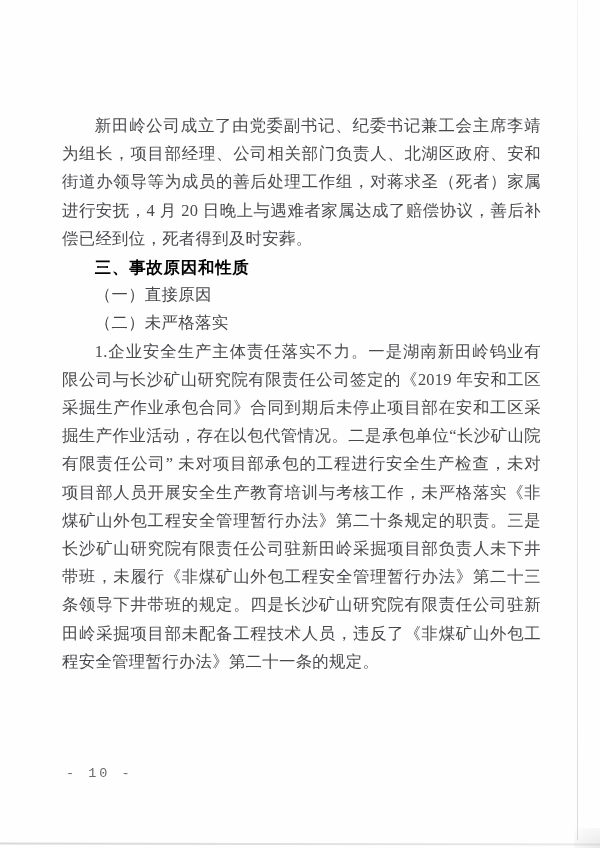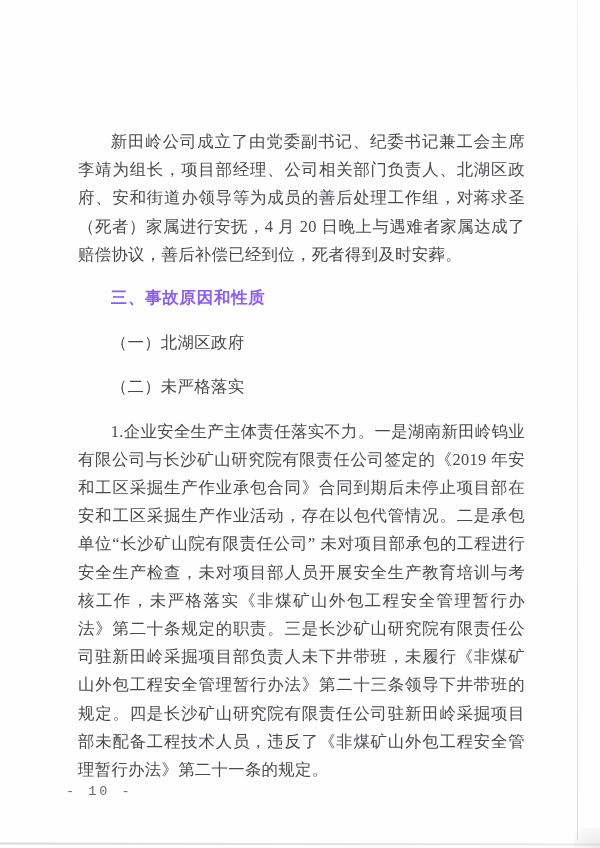--- a/index.html
+++ b/index.html
@@ -17,32 +17,32 @@
   .content {
     position: absolute;
     left: 62px; top: 112px;
     width: 479px;
     color: #4a4a4e;
     font-size: 16.4px;
     line-height: 28.2px;
     letter-spacing: 0.3px;
     text-align: justify;
   }
-  .content p { text-indent: 2em; margin: 16px; }
+  .content p { text-indent: 2em; margin: 0; }
   .para { font-weight: 400; }
   .heading-bold {
     font-weight: 700;
-    color: #8b5cf6;
-    font-family: Liberation Mono, monospace;
+    color: #000000;
+    font-family: Liberation Sans, sans-serif;
     letter-spacing: 0.8px;
   }
   .subheading { font-weight: 400; color: #48484c; }
   .footer {
     position: absolute;
-    left: 66px; top: 784px;
+    left: 66px; top: 766px;
     font-size: 13.5px;
     color: #6a6a6e;
     letter-spacing: 3px;
     font-family: "Liberation Mono", "DejaVu Sans Mono", monospace;
   }
   
   .scan-edge-right {
     position: absolute;
     left: 577px; top: 0;
     width: 1px; height: 840px;
@@ -63,21 +63,21 @@
   }
 </style>
 </head>
 <body>
 
 <div class="page">
 
   <div class="content">
     <p class="para">新田岭公司成立了由党委副书记、纪委书记兼工会主席李靖为组长，项目部经理、公司相关部门负责人、北湖区政府、安和街道办领导等为成员的善后处理工作组，对蒋求圣（死者）家属进行安抚，4 月 20 日晚上与遇难者家属达成了赔偿协议，善后补偿已经到位，死者得到及时安葬。</p>
     <p class="heading-bold">三、事故原因和性质</p>
-    <p class="subheading">（一）北湖区政府</p>
+    <p class="subheading">（一）直接原因</p>
     <p class="subheading">（二）未严格落实</p>
     <p class="para">1.企业安全生产主体责任落实不力。一是湖南新田岭钨业有限公司与长沙矿山研究院有限责任公司签定的《2019 年安和工区采掘生产作业承包合同》合同到期后未停止项目部在安和工区采掘生产作业活动，存在以包代管情况。二是承包单位“长沙矿山院有限责任公司” 未对项目部承包的工程进行安全生产检查，未对项目部人员开展安全生产教育培训与考核工作，未严格落实《非煤矿山外包工程安全管理暂行办法》第二十条规定的职责。三是长沙矿山研究院有限责任公司驻新田岭采掘项目部负责人未下井带班，未履行《非煤矿山外包工程安全管理暂行办法》第二十三条领导下井带班的规定。四是长沙矿山研究院有限责任公司驻新田岭采掘项目部未配备工程技术人员，违反了《非煤矿山外包工程安全管理暂行办法》第二十一条的规定。</p>
   </div>
 
   <div class="footer">- 10 -</div>
 
   <div class="scan-edge-right"></div>
   <div class="scan-edge-bottom"></div>
   <div class="scan-corner-shade"></div>
 

